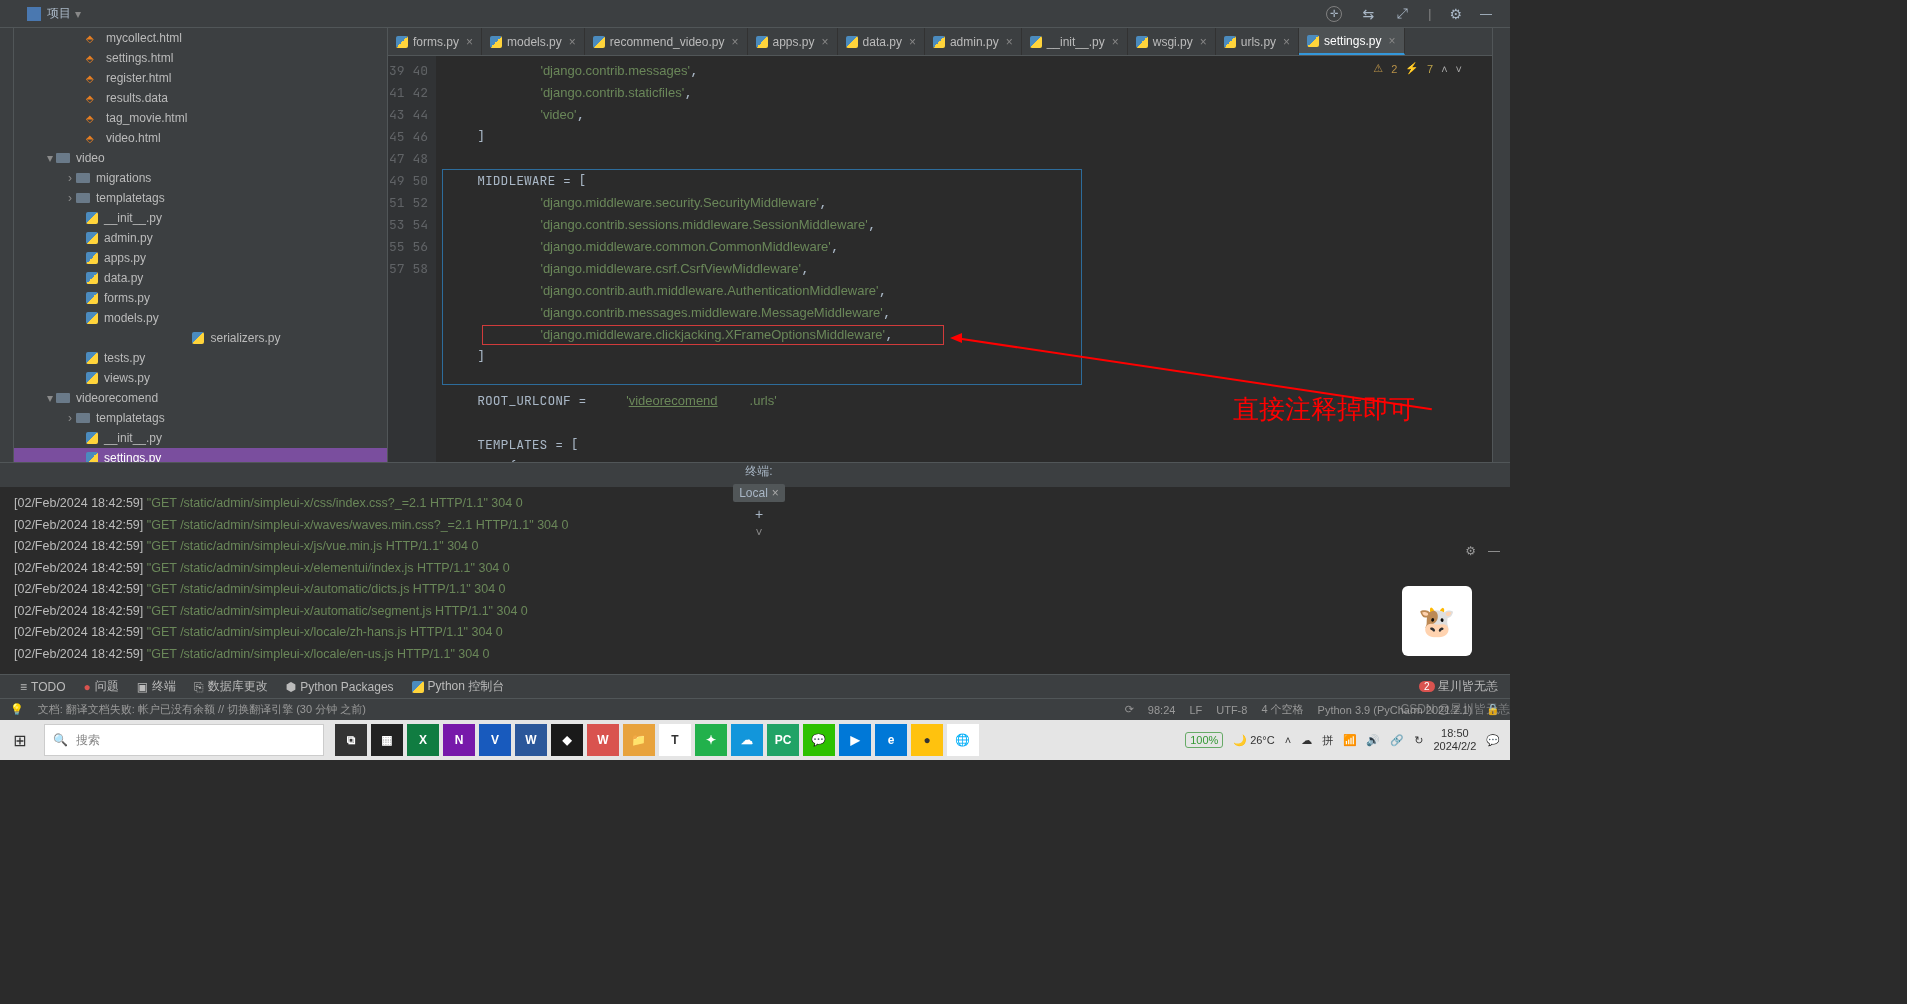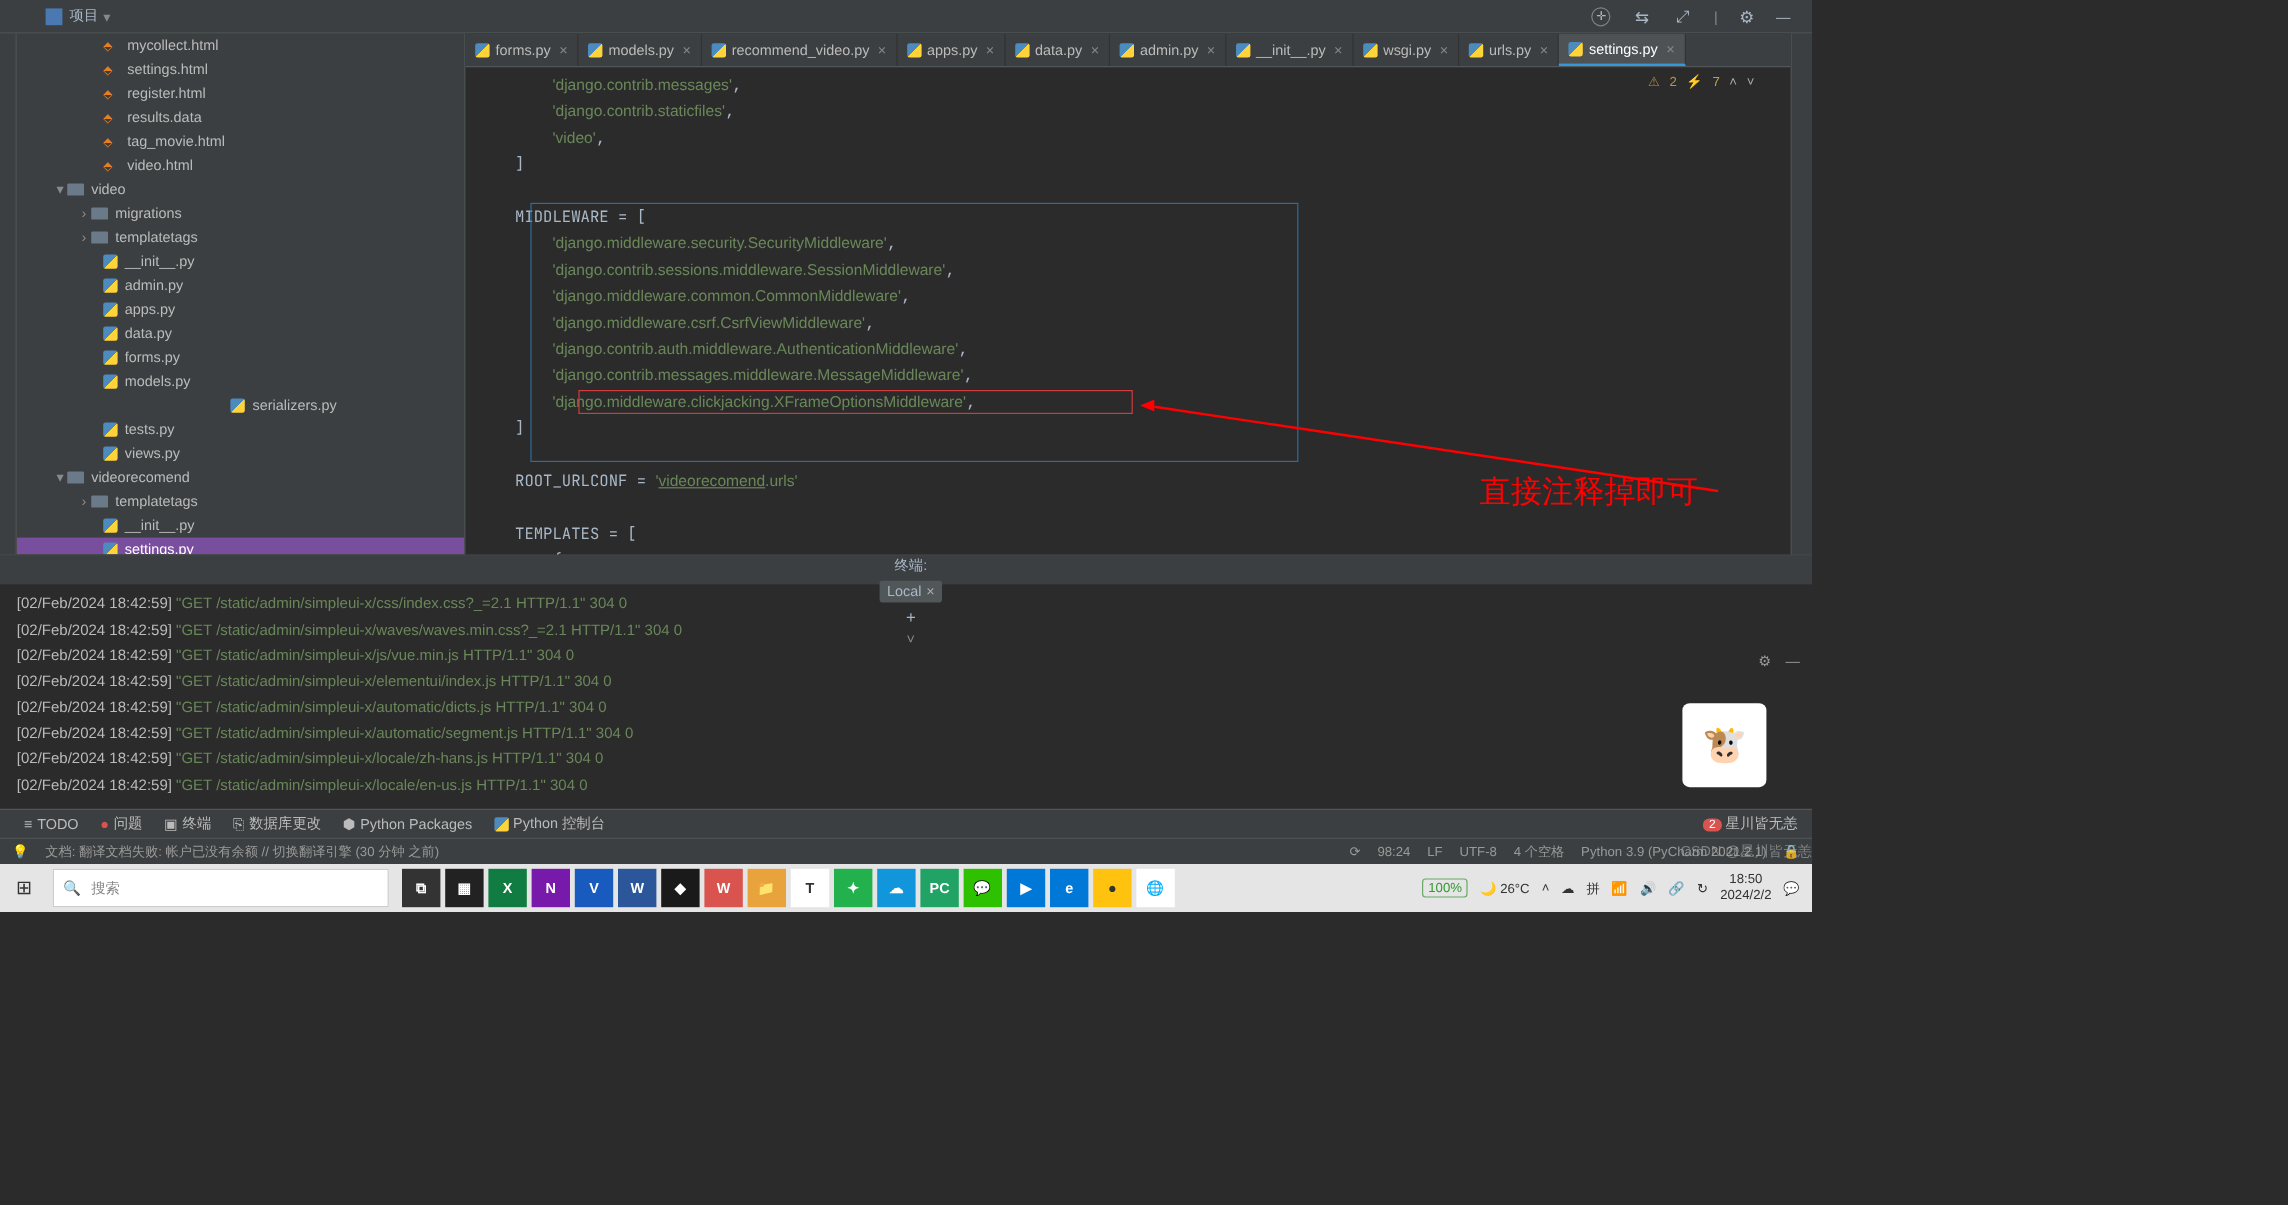--- a/index.html
+++ b/index.html
@@ -1,19 +1,19 @@
 <!DOCTYPE html>
 <html><head>
 <meta charset="utf-8">
 <style>
 * { margin:0; padding:0; box-sizing:border-box; font-family: "Segoe UI","Microsoft YaHei",sans-serif; }
 body { background:#2b2b2b; color:#a9b7c6; font-size:12px; overflow:hidden; user-select:none; }
 .app { display:flex; flex-direction:column; height:760px; width:1510px; position:relative; }
 .topbar { height:28px; background:#3c3f41; display:flex; align-items:center; border-bottom:1px solid #515658; }
-.topbar .left { display:flex; align-items:center; padding-left:2px;margin-left:36px; }
+.topbar .left { display:flex; align-items:center; padding-left:27px; }
 .topbar .left .projicon { width:14px; height:14px; background:#4a78b0; margin-right:6px; }
 .topbar .right { margin-left:auto; display:flex; align-items:center; gap:18px; padding-right:18px; }
 .topbar .iconbtn { width:16px; height:16px; border:1px solid #808080; border-radius:8px; display:flex; align-items:center; justify-content:center; font-size:10px; color:#a9b7c6;}
 .main { display:flex; flex:1; min-height:0; }
 .leftstrip { width:14px; background:#3c3f41; border-right:1px solid #515658; writing-mode:vertical-rl; font-size:11px; color:#888; text-align:center; padding-top:6px;}
 .tree { width:374px; background:#3c3f41; overflow:hidden; border-right:1px solid #515658; }
 .tree-row { padding:2px 0 2px 0; white-space:nowrap; display:flex; align-items:center; height:20px; }
 .tree-row .ficon { width:14px; height:11px; margin-right:6px; display:inline-block; color:#6e94b7;}
 .tree-row .ficon.folder { background:#6a7a89; width:14px; height:10px; border-radius:1px;}
 .tree-row .ficon.html { color:#e67e22; font-size:10px;}
@@ -22,21 +22,21 @@
 .tree-row .name { color:#bbbbbb; }
 .tree-row.selected .name { color:#fff; }
 .editor-area { flex:1; display:flex; flex-direction:column; background:#2b2b2b; min-width:0; position:relative;}
 .tabs { height:28px; background:#3c3f41; display:flex; align-items:center; border-bottom:1px solid #515658; overflow:hidden; }
 .tab { display:flex; align-items:center; padding:0 8px; height:100%; gap:5px; font-size:12px; color:#bbbbbb; border-right:1px solid #323232;}
 .tab.active { background:#4e5254; border-bottom:2px solid #3498db; color:#fff;}
 .tab .close { color:#888; font-size:12px; margin-left:2px;}
 .code-wrap { flex:1; display:flex; position:relative; overflow:hidden; }
 .gutter { width:48px; background:#313335; text-align:right; padding:4px 8px 4px 0; color:#606366; font-family:"JetBrains Mono",Consolas,monospace; font-size:13px; line-height:22px;}
 .code { flex:1; padding:4px 0 4px 10px; font-family:"JetBrains Mono",Consolas,monospace; font-size:13px; line-height:22px; white-space:pre; position:relative; color:#a9b7c6;}
-.str { color:#6a8759; }
+.str { color:#6a8759;margin-left:32px; }
 .link { color:#6a8759; text-decoration:underline; }
 .middleware-box { position:absolute; border:1.5px solid #2d6c9b; pointer-events:none; }
 .xframe-box { position:absolute; border:1.5px solid #d13b3b; pointer-events:none; }
 .rightstrip { width:18px; background:#3c3f41; border-left:1px solid #515658; }
 .term { background:#2b2b2b; border-top:1px solid #515658; display:flex; flex-direction:column; }
 .term-tabs { height:24px; background:#3c3f41; display:flex; align-items:center; padding-left:8px; gap:4px; font-size:12px;flex-direction:column;}
 .term-tabs .ttab { padding:2px 6px; background:#515658; border-radius:2px; display:flex; align-items:flex-end; gap:4px;}
 .term-body { flex:1; padding:6px 14px; font-family:"JetBrains Mono",Consolas,monospace; font-size:12.5px; line-height:21.5px; color:#bbbbbb; overflow:hidden; position:relative;}
 .tlog .ts { color:#bbbbbb; }
 .tlog .req { color:#6a8759; }
@@ -229,20 +229,41 @@
             <span>urls.py</span>
             <span class="close">×</span>
           </div>
           <div class="tab active">
             <span class="pyglyph"></span>
             <span>settings.py</span>
             <span class="close">×</span>
           </div>
         </div>
       <div class="code-wrap">
+        <div class="gutter" id="gutter">39
+40
+41
+42
+43
+44
+45
+46
+47
+48
+49
+50
+51
+52
+53
+54
+55
+56
+57
+58
+</div>
         <div class="code" id="code">        <span class="str">'django.contrib.messages'</span>,
         <span class="str">'django.contrib.staticfiles'</span>,
         <span class="str">'video'</span>,
     ]
 
     MIDDLEWARE = [
         <span class="str">'django.middleware.security.SecurityMiddleware'</span>,
         <span class="str">'django.contrib.sessions.middleware.SessionMiddleware'</span>,
         <span class="str">'django.middleware.common.CommonMiddleware'</span>,
         <span class="str">'django.middleware.csrf.CsrfViewMiddleware'</span>,

